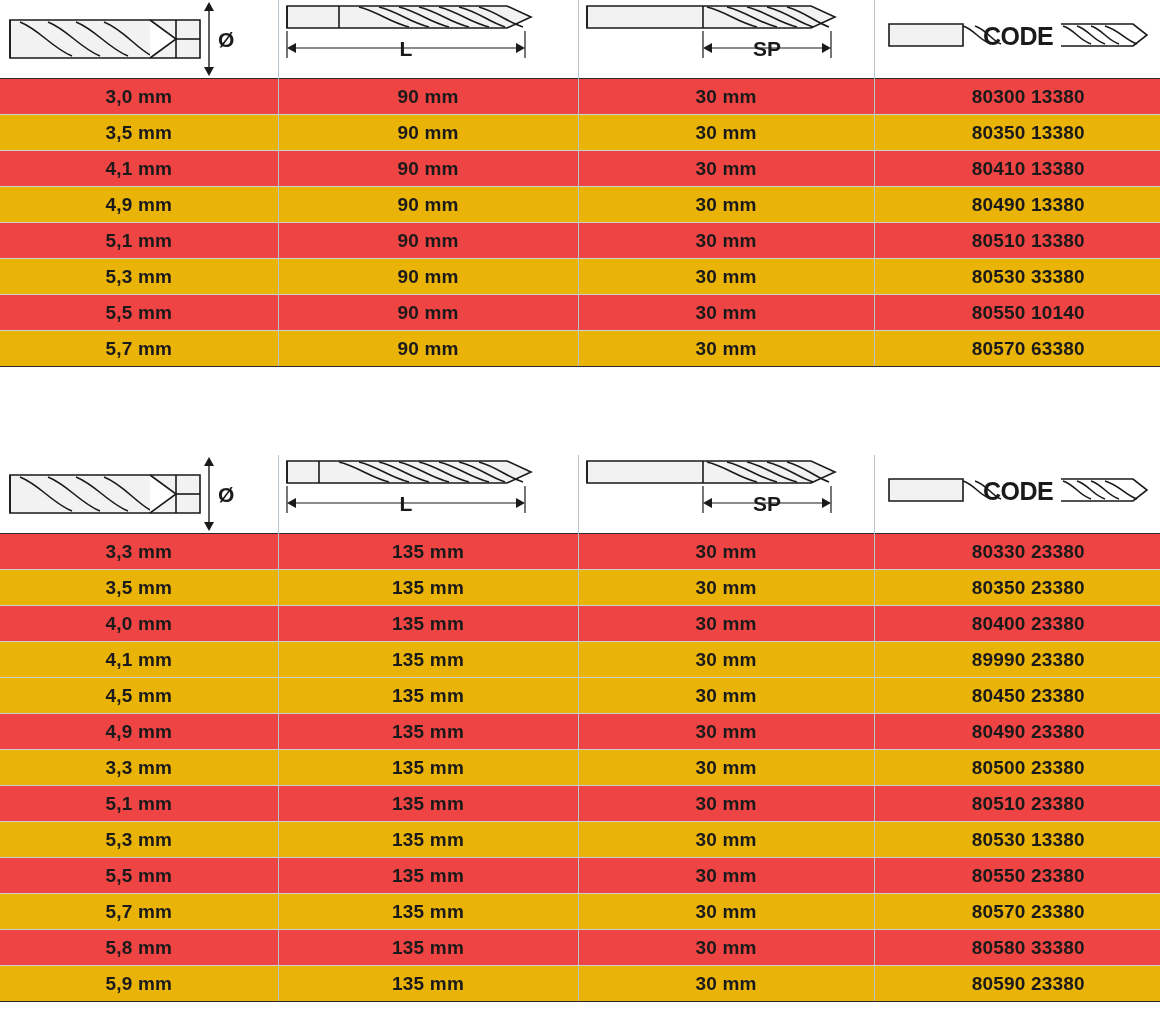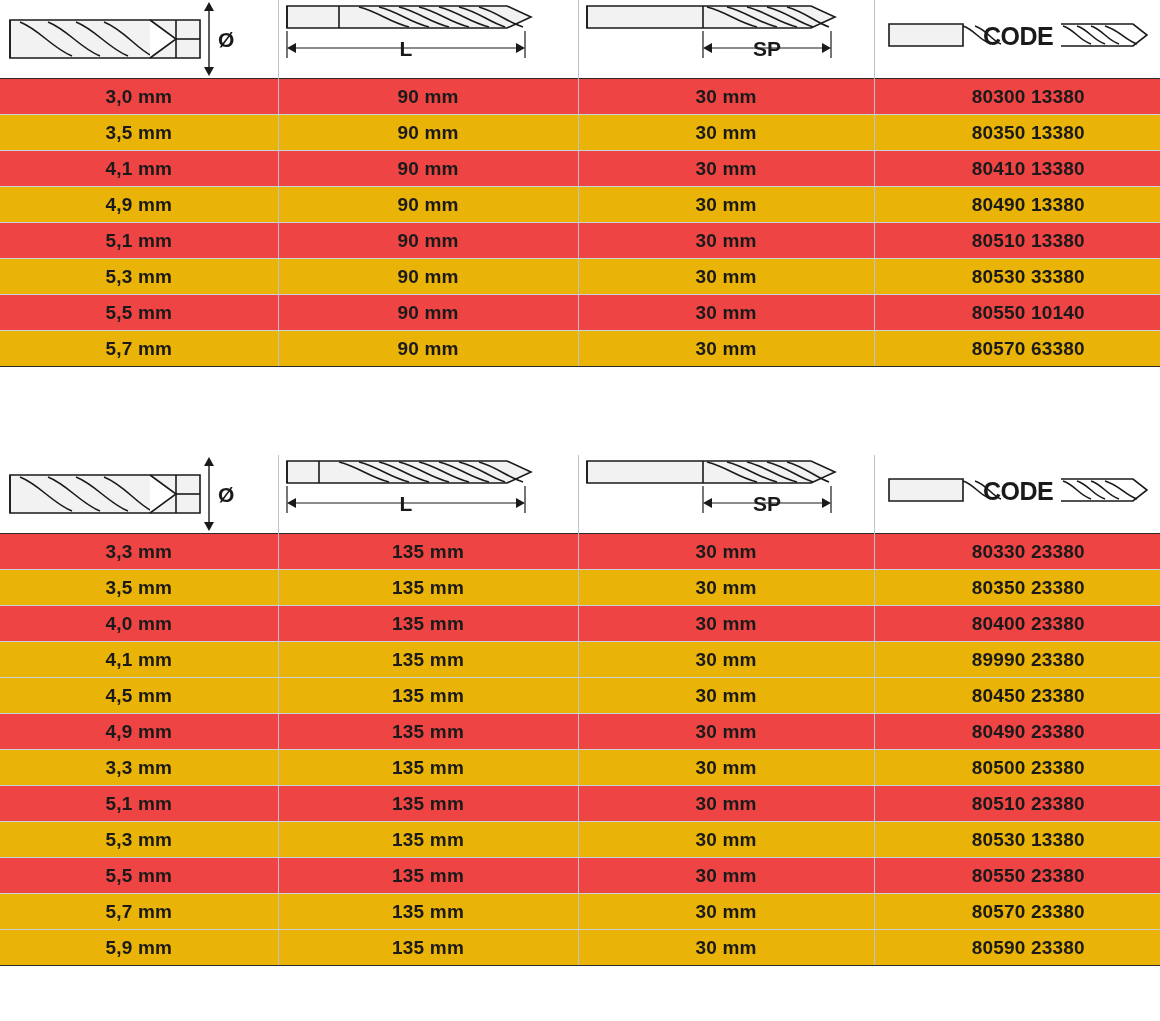--- a/index.html
+++ b/index.html
@@ -418,20 +418,26 @@
         <td>135 mm</td>
         <td>30 mm</td>
         <td class="last">80550 23380</td>
       </tr>
       <tr class="even">
         <td>5,7 mm</td>
         <td>135 mm</td>
         <td>30 mm</td>
         <td class="last">80570 23380</td>
       </tr>
+      <tr class="odd">
+        <td>5,8 mm</td>
+        <td>135 mm</td>
+        <td>30 mm</td>
+        <td class="last">80580 33380</td>
+      </tr>
       <tr class="even">
         <td>5,9 mm</td>
         <td>135 mm</td>
         <td>30 mm</td>
         <td class="last">80590 23380</td>
       </tr>
     </tbody>
   </table>
 
 </div>

